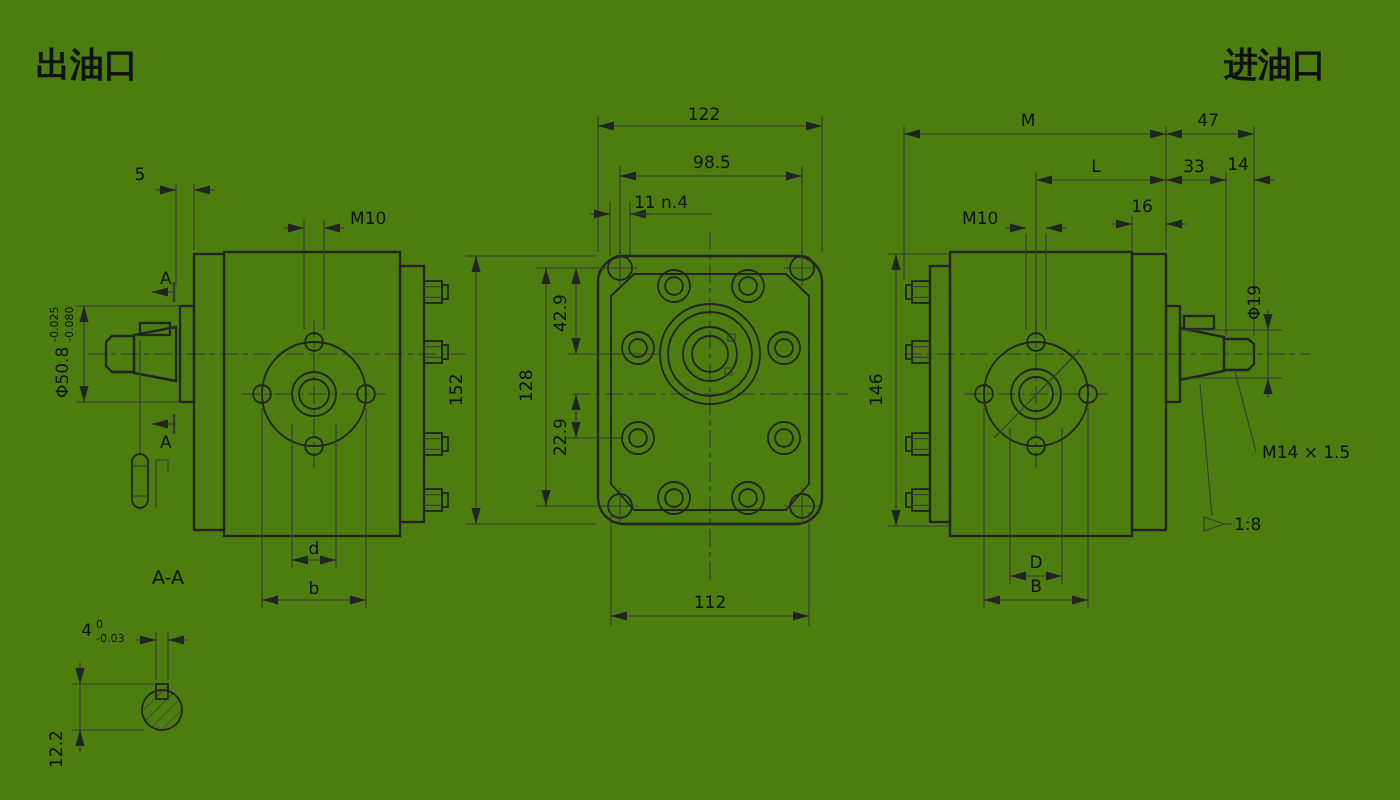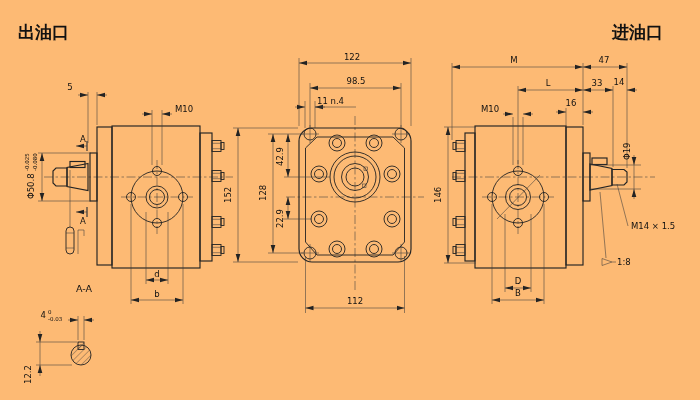--- a/index.html
+++ b/index.html
@@ -1,16 +1,16 @@
 <!DOCTYPE html>
 <html><head>
 <meta charset="utf-8">
 <style>
   html,body{margin:0;padding:0;background:#fff;}
-  .stage{position:relative;width:700px;height:400px;background:#fdba74;overflow:hidden;
+  .stage{position:relative;width:700px;height:400px;background:#4d7c0f;overflow:hidden;
          font-family:"DejaVu Sans",sans-serif;}
   svg{display:block}
   .ol  {fill:none;stroke:#232323;stroke-width:1.15;stroke-linejoin:miter;}
   .ol2 {fill:none;stroke:#232323;stroke-width:0.9;}
   .thin{fill:none;stroke:#3a3a3a;stroke-width:0.55;}
   .cl  {fill:none;stroke:#3a3a3a;stroke-width:0.55;stroke-dasharray:9 2.5 2.5 2.5;}
   .dimt{font-size:8.5px;fill:#111;}
   .tol {font-size:5.5px;fill:#111;}
   .cjk {font-size:17px;font-weight:bold;fill:#111;font-family:"DejaVu Serif",serif;}
   .hatchfill{fill:url(#hatch);stroke:#232323;stroke-width:0.9;}

